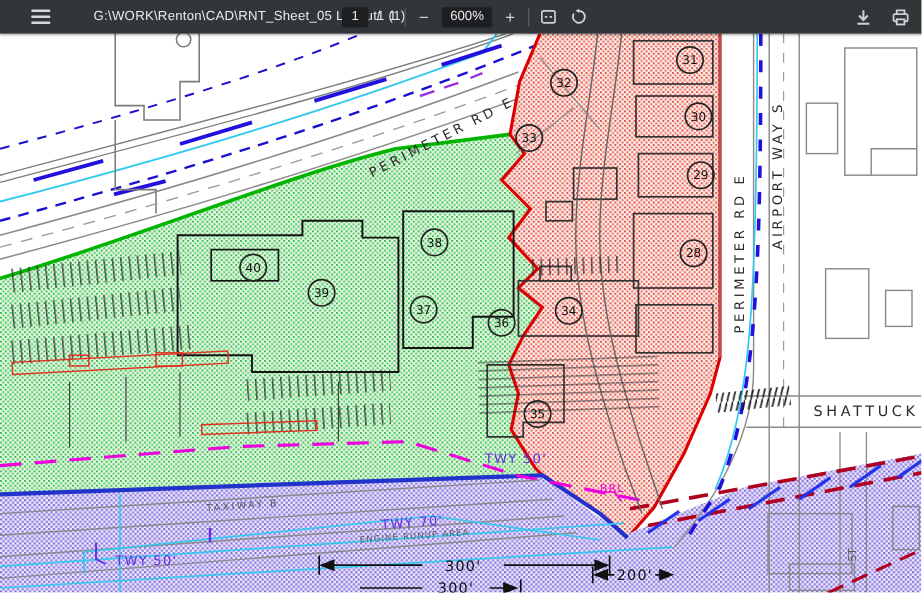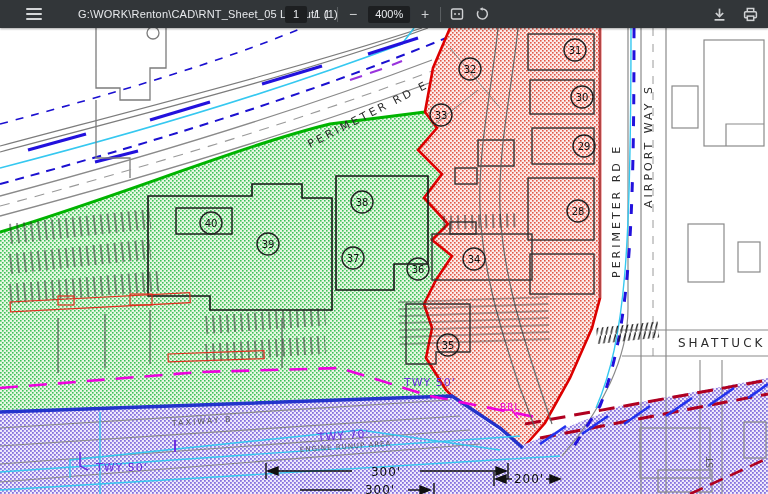--- a/index.html
+++ b/index.html
@@ -42,21 +42,21 @@
     </div>
     <div class="tb-title">G:\WORK\Renton\CAD\RNT_Sheet_05 Layout1 (1)</div>
   </div>
 
   <div class="tb-center">
     <input class="chip page-chip" readonly="" value="1" style="">
     <span>/</span>
     <span>1</span>
     <div class="tb-sep"></div>
     <button class="tb-btn glyph-btn">−</button>
-    <div class="chip zoom-chip">400%</div>
+    <div class="chip zoom-chip">600%</div>
     <button class="tb-btn glyph-btn">+</button>
     <div class="tb-sep"></div>
     <button class="tb-btn">
       <svg width="14" height="14" viewBox="0 0 14 14">
         <rect x="1.5" y="2" width="11" height="10" rx="1.5" fill="none" stroke="#cfd1d3" stroke-width="1.4"></rect>
         <path d="M4,7 h2 M8,7 h2" stroke="#cfd1d3" stroke-width="1.4"></path>
       </svg>
     </button>
     <button class="tb-btn">
       <svg width="14" height="14" viewBox="0 0 14 14">

